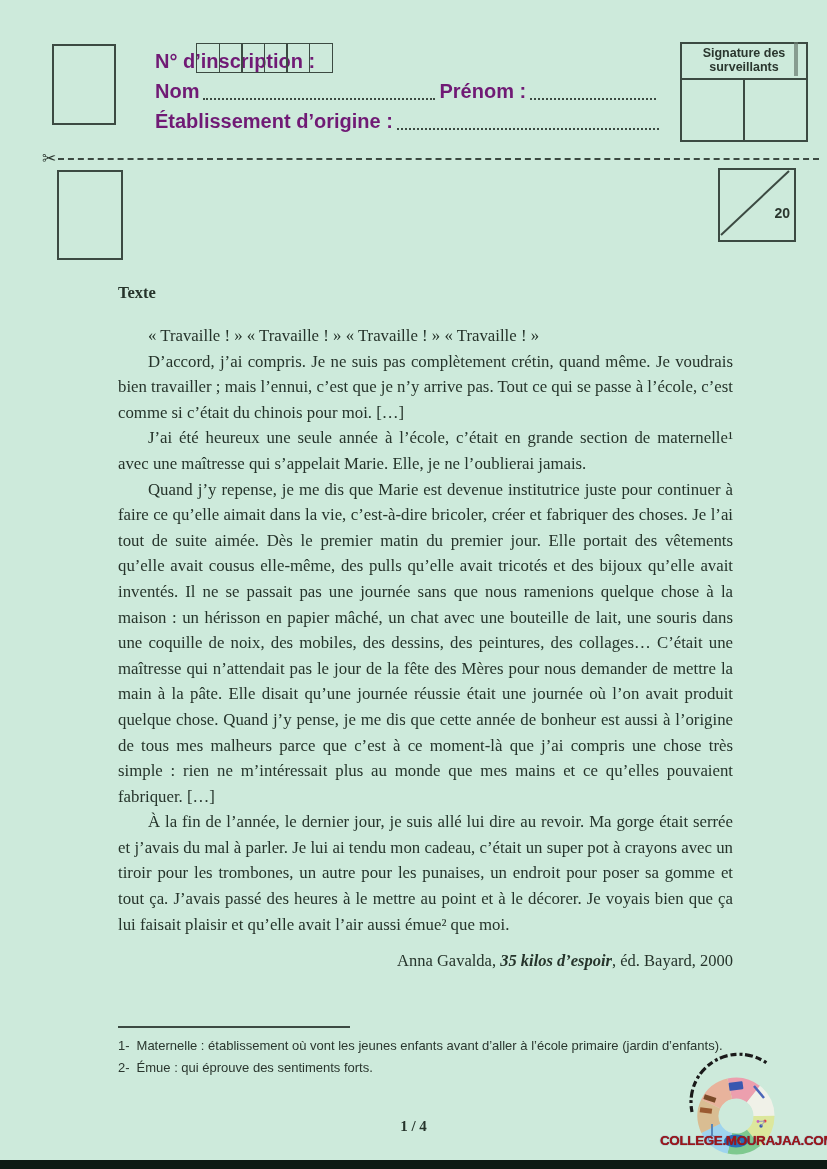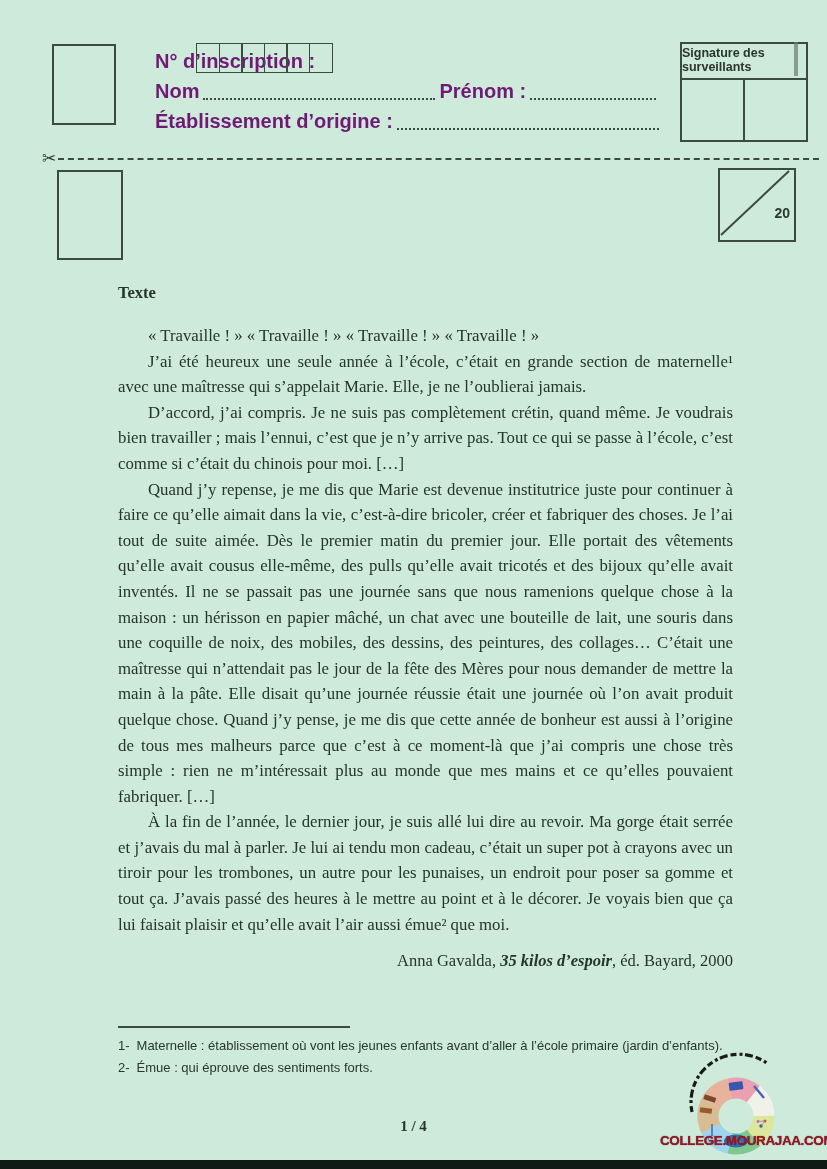--- a/index.html
+++ b/index.html
@@ -19,21 +19,21 @@
   #inscription-label{left:155px;top:50px;}
   #inscription-cells{left:196px;top:43px;display:flex;}
   #inscription-cells .cell{width:22px;height:28px;border:1.5px solid #3c4a42;margin-left:-1.5px;}
   #inscription-cells .cell:first-child{margin-left:0;}
   .form-row{display:flex;align-items:flex-end;}
   #nom-row{left:155px;top:80px;width:505px;}
   #etab-row{left:155px;top:110px;width:508px;}
   .leader{flex:1;border-bottom:2px dotted #3c4a42;margin:0 4px 3px 4px;height:1px;}
   .leader.fixed{flex:0 0 232px;}
   #signature-box{left:680px;top:42px;width:124px;height:96px;display:flex;flex-direction:column;}
-  #signature-title{border-bottom:2px solid #3c4a42;font-family:"Liberation Sans",sans-serif;
+  #signature-title{border-bottom:2px solid #3c4a42;text-align:center;font-family:"Liberation Sans",sans-serif;
     font-weight:bold;font-size:12.5px;line-height:1.15;padding:2px 0 3px 0;color:#2a362e;}
   #signature-cells{flex:1;display:flex;}
   #signature-cells .sig-cell{flex:1;}
   #signature-cells .sig-cell + .sig-cell{border-left:2px solid #3c4a42;}
   #scan-artifact{left:794px;top:42px;width:4px;height:34px;background:#6a7a70;opacity:.7;}
   
   #cut-line{left:42px;top:150px;right:8px;display:flex;align-items:center;}
   #cut-line .scissors{font-size:17px;color:#2a362e;line-height:1;margin-right:2px;}
   #cut-line .dash{flex:1;border-top:2px dashed #3c4a42;}
   #left-box2{left:57px;top:170px;width:62px;height:86px;}
@@ -112,22 +112,22 @@
 <div class="abs outline-box" id="grade-box">
   <svg width="70" height="66" viewBox="0 0 70 66">
     <line x1="1" y1="65" x2="69" y2="1" stroke="#3c4a42" stroke-width="2"></line>
   </svg>
   <span id="grade-value">20</span>
 </div>
 
 <div class="abs" id="text-block">
   <h2 id="text-heading">Texte</h2>
   <p class="no-justify">« Travaille ! » « Travaille ! » « Travaille ! » « Travaille ! »</p>
+  <p>D’accord, j’ai compris. Je ne suis pas complètement crétin, quand même. Je voudrais bien travailler ; mais l’ennui, c’est que je n’y arrive pas. Tout ce qui se passe à l’école, c’est comme si c’était du chinois pour moi. […]</p>
   <p>J’ai été heureux une seule année à l’école, c’était en grande section de maternelle¹ avec une maîtresse qui s’appelait Marie. Elle, je ne l’oublierai jamais.</p>
-  <p>D’accord, j’ai compris. Je ne suis pas complètement crétin, quand même. Je voudrais bien travailler ; mais l’ennui, c’est que je n’y arrive pas. Tout ce qui se passe à l’école, c’est comme si c’était du chinois pour moi. […]</p>
   <p>Quand j’y repense, je me dis que Marie est devenue institutrice juste pour continuer à faire ce qu’elle aimait dans la vie, c’est-à-dire bricoler, créer et fabriquer des choses. Je l’ai tout de suite aimée. Dès le premier matin du premier jour. Elle portait des vêtements qu’elle avait cousus elle-même, des pulls qu’elle avait tricotés et des bijoux qu’elle avait inventés. Il ne se passait pas une journée sans que nous ramenions quelque chose à la maison : un hérisson en papier mâché, un chat avec une bouteille de lait, une souris dans une coquille de noix, des mobiles, des dessins, des peintures, des collages… C’était une maîtresse qui n’attendait pas le jour de la fête des Mères pour nous demander de mettre la main à la pâte. Elle disait qu’une journée réussie était une journée où l’on avait produit quelque chose. Quand j’y pense, je me dis que cette année de bonheur est aussi à l’origine de tous mes malheurs parce que c’est à ce moment-là que j’ai compris une chose très simple : rien  ne m’intéressait plus au monde que mes mains et ce qu’elles pouvaient fabriquer. […]</p>
   <p>À la fin de l’année, le dernier jour, je suis allé lui dire au revoir. Ma gorge était serrée et j’avais du mal à parler. Je lui ai tendu mon cadeau, c’était un super pot à crayons avec un tiroir pour les trombones, un autre pour les punaises, un endroit pour poser sa gomme et tout ça. J’avais passé des heures à le mettre au point et à le décorer. Je voyais bien que ça lui faisait plaisir et qu’elle avait l’air aussi émue² que moi.</p>
   <div id="attribution">
     <span>Anna Gavalda, </span><span class="book-title">35 kilos d’espoir</span><span>, éd. Bayard, 2000</span>
   </div>
 </div>
 
 <div class="abs" id="footnotes">
   <div id="footnote-divider"></div>
   <div class="footnote">

